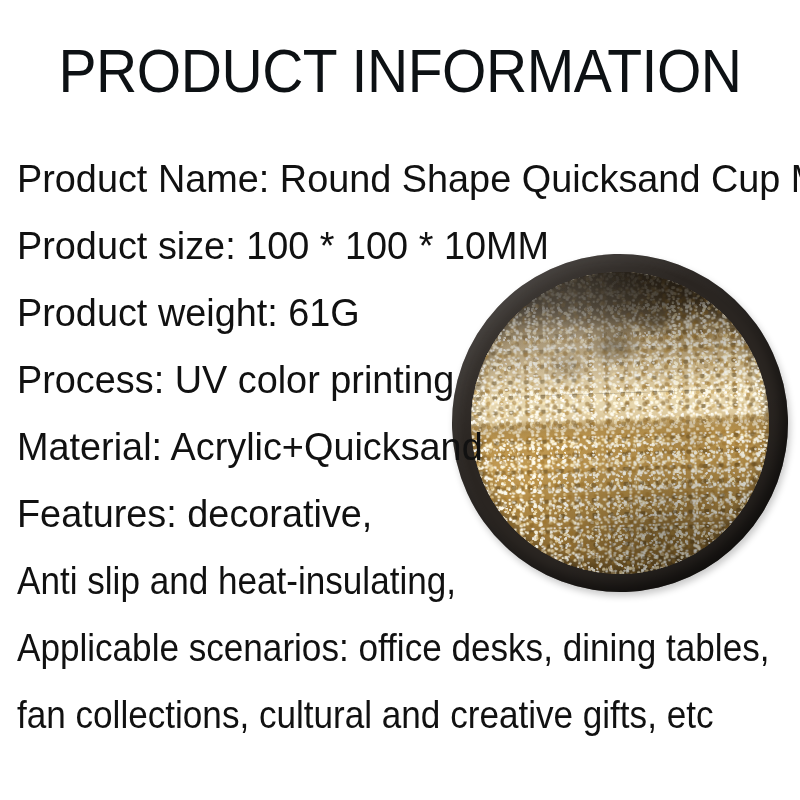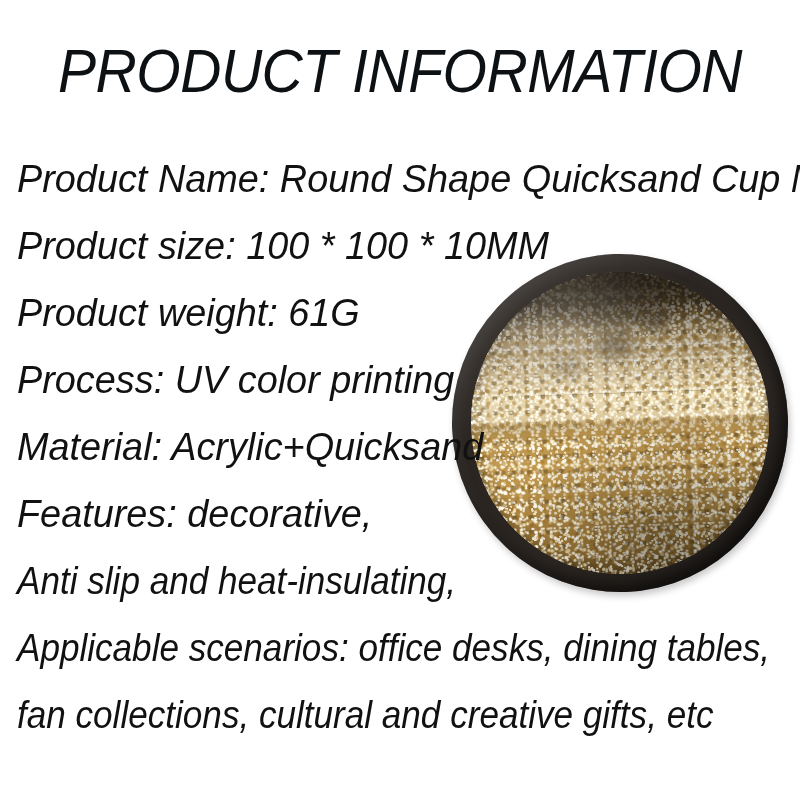--- a/index.html
+++ b/index.html
@@ -10,21 +10,20 @@
   }
   body {
     font-family: "Liberation Sans", sans-serif;
   }
   #page {
     position: relative;
     width: 800px;
     height: 800px;
     background: #ffffff;
     overflow: hidden;
-    font-style: italic;
   }
 
   
   .page-title {
     position: absolute;
     left: 0;
     top: 40px;
     width: 800px;
     text-align: center;
     font-family: "Liberation Sans", sans-serif;

